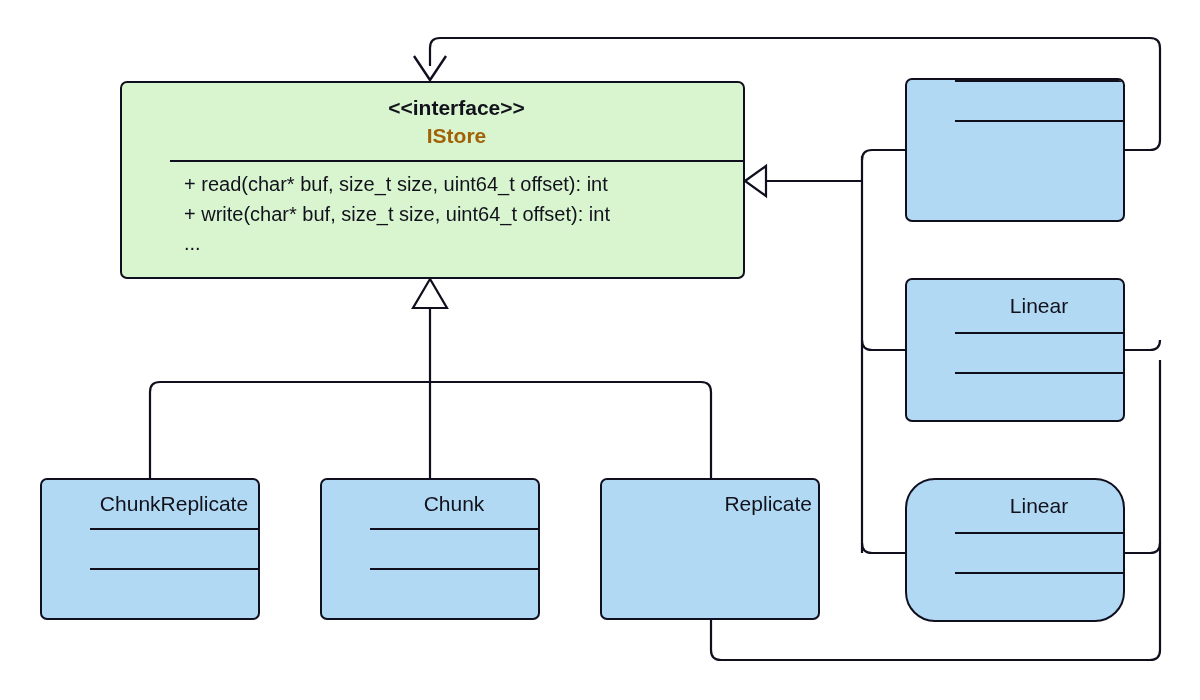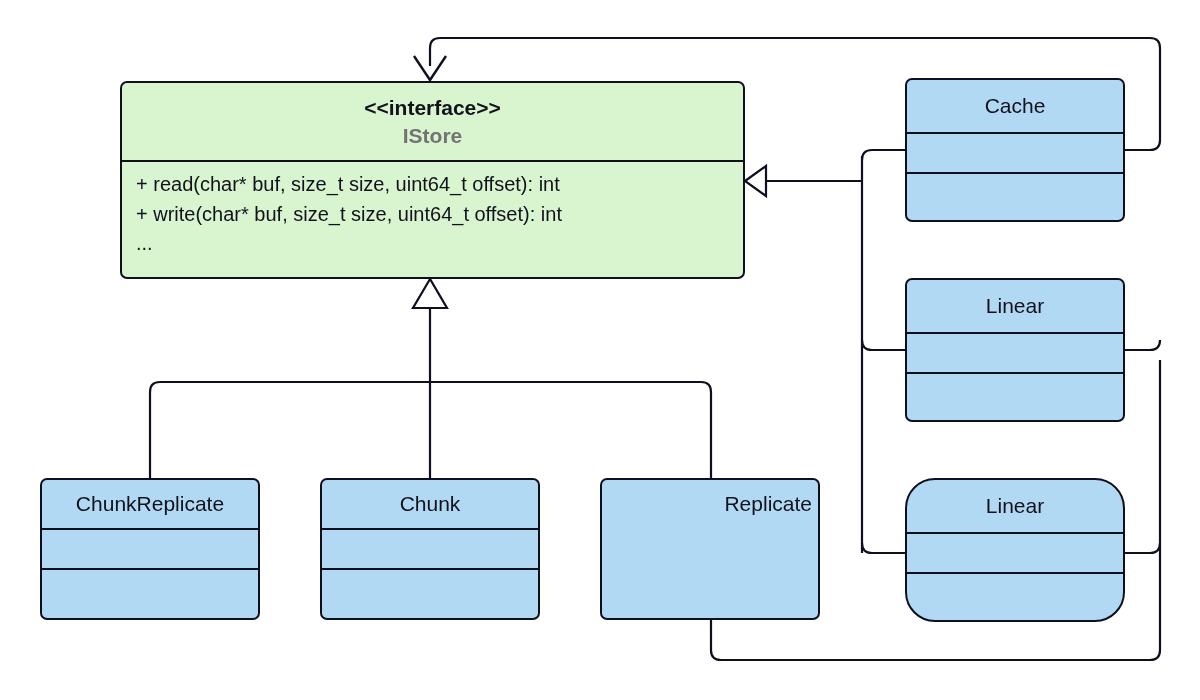--- a/index.html
+++ b/index.html
@@ -40,20 +40,21 @@
     background: #d9f5d0;
   }
   .uml-node.class-node {
     background: #b2d9f4;
   }
   .compartment {
     box-sizing: border-box;
     display: flex;
     flex-direction: column;
     justify-content: center;
+    margin-left: 48px;
   }
   .compartment.divided {
     border-top: 2px solid #0f0f1e;
   }
   .node-title {
     text-align: center;
     font-size: 21px;
     color: #12121c;
     line-height: 1.28;
     padding: 0 6px;
@@ -62,21 +63,21 @@
     text-align: center;
     font-size: 21px;
     font-weight: bold;
     color: #12121c;
     line-height: 1.3;
   }
   .interface-name {
     text-align: center;
     font-size: 21px;
     font-weight: bold;
-    color: #737373;
+    color: #a16207;
     line-height: 1.3;
   }
   .member-list {
     padding: 8px 14px 12px 14px;
     display: flex;
     flex-direction: column;
     justify-content: flex-start;
     height: 100%;
     box-sizing: border-box;
   }
@@ -131,21 +132,20 @@
       <div class="interface-name">IStore</div>
     </div>
     <div class="compartment divided member-list" style="flex:1;">
       <div class="member-line">+ read(char* buf, size_t size, uint64_t offset): int</div>
       <div class="member-line">+ write(char* buf, size_t size, uint64_t offset): int</div>
       <div class="member-line">...</div>
     </div>
   </div>
 
   <div class="uml-node class-node" style="left:905px; top:78px; width:220px; height:144px;">
-    <div class="compartment node-title" style="height:52px;">Cache</div>
     <div class="compartment divided attrs-compartment" style="height:40px;"></div>
     <div class="compartment divided ops-compartment" style="flex:1;"></div>
   </div>
 
   <div class="uml-node class-node" style="left:905px; top:278px; width:220px; height:144px;">
     <div class="compartment node-title" style="height:52px;">Linear</div>
     <div class="compartment divided attrs-compartment" style="height:40px;"></div>
     <div class="compartment divided ops-compartment" style="flex:1;"></div>
   </div>
 

